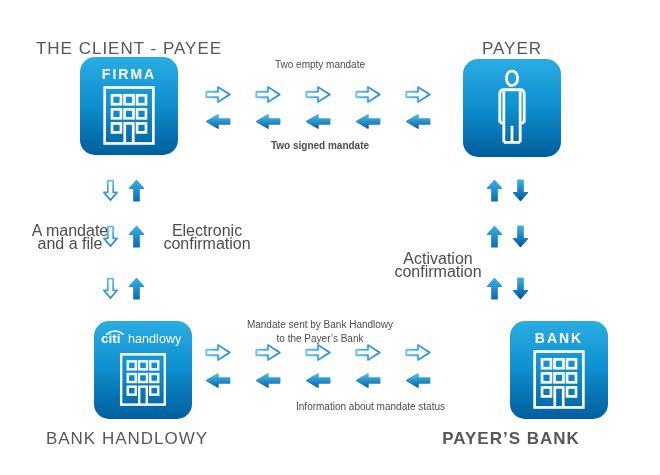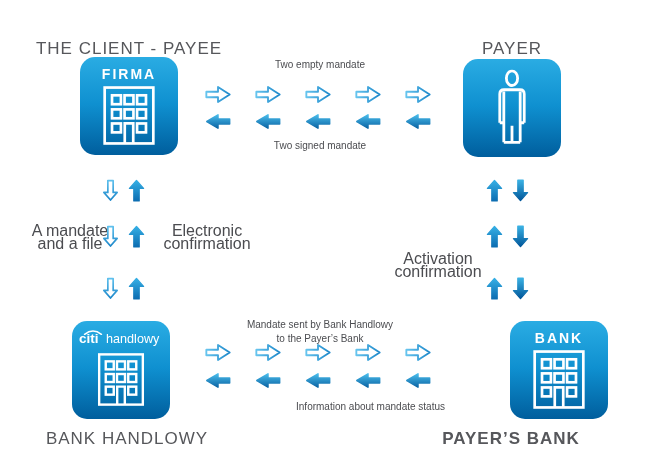--- a/index.html
+++ b/index.html
@@ -127,21 +127,21 @@
         <use href="#sym-building"></use>
       </svg>
   </div>
 
   <div class="box" style="left:463px; top:59px;">
     <svg style="width:44px;height:79px;margin-top:9px;" viewBox="0 0 36 62">
         <use href="#sym-person"></use>
       </svg>
   </div>
 
-  <div class="box" style="left:72px; top:321px;">
+  <div class="box" style="left:94px; top:321px;">
     <svg style="width:84px;height:18px;margin-top:8px;" viewBox="0 0 90 18">
       <text x="0" y="14" font-size="14.5" font-weight="bold" fill="#ffffff" font-family="Liberation Sans, sans-serif">citi</text>
       <path d="M6 5 Q15 -2 24 5" fill="none" stroke="#ffffff" stroke-width="1.7" stroke-linecap="round"></path>
       <text x="29" y="14" font-size="13.5" fill="#ffffff" font-family="Liberation Sans, sans-serif">handlowy</text>
     </svg>
     <svg class="building" style="width:48px;height:53px;margin-top:6px;" viewBox="0 0 50 57">
         <use href="#sym-building"></use>
       </svg>
   </div>
 
@@ -188,21 +188,21 @@
       </svg>
 
     <svg class="ha" viewBox="0 0 30 22">
         <use href="#sym-arrow-left-solid"></use>
       </svg>
 
     <svg class="ha" viewBox="0 0 30 22">
         <use href="#sym-arrow-left-solid"></use>
       </svg>
   </div>
-  <div class="caption" style="left:195px; top:139px;">Two signed mandate</div>
+  <div class="caption" style="left:195px; top:139px;font-weight:bold;">Two signed mandate</div>
 
   <div class="vpair" style="left:101px; top:178px;">
     <svg class="va" viewBox="0 0 20 26">
         <use href="#sym-down-outline"></use>
       </svg>
     <svg class="va" viewBox="0 0 20 26">
         <use href="#sym-up-solid"></use>
       </svg>
   </div>
   <div class="side-caption" style="left:26px; top:224px;">A mandate

